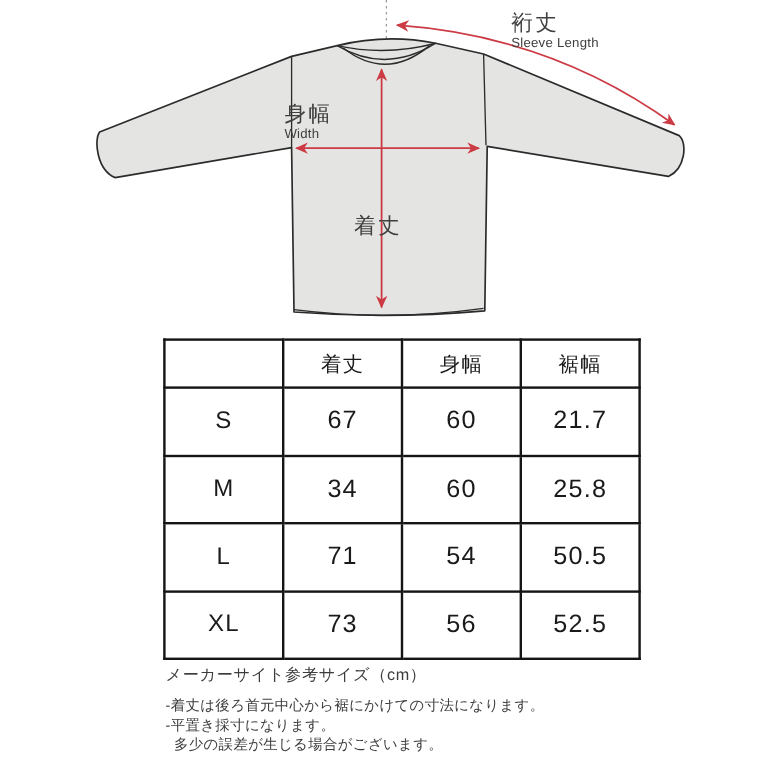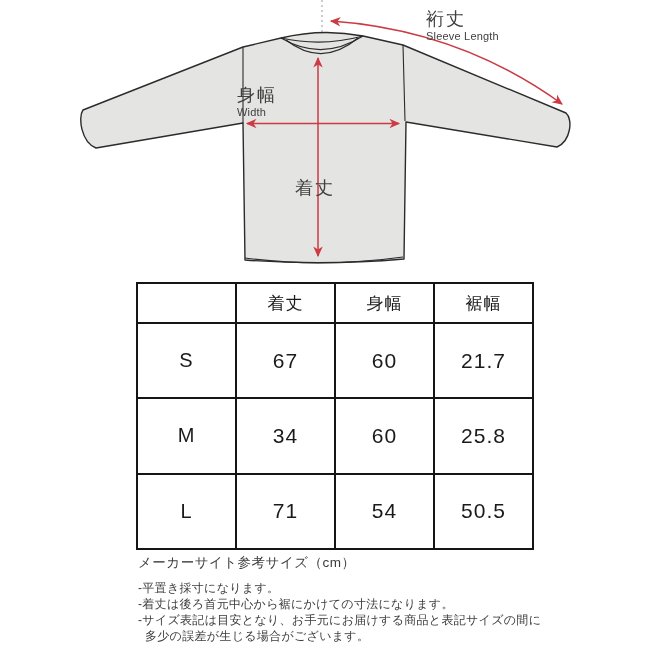--- a/index.html
+++ b/index.html
@@ -112,24 +112,29 @@
         <td>34</td>
         <td>60</td>
         <td>25.8</td>
       </tr>
       <tr>
         <td class="size-cell">L</td>
         <td>71</td>
         <td>54</td>
         <td>50.5</td>
       </tr>
+      <tr>
+        <td class="size-cell">XL</td>
+        <td>73</td>
+        <td>56</td>
+        <td>52.5</td>
+      </tr>
     </tbody>
   </table>
 
   <div id="notes">
     <div class="title">メーカーサイト参考サイズ（cm）</div>
+    <div class="line">-着丈は後ろ首元中心から裾にかけての寸法になります。</div>
     <div class="line">-平置き採寸になります。</div>
-    <div class="line">-着丈は後ろ首元中心から裾にかけての寸法になります。</div>
-    <div class="line">-サイズ表記は目安となり、お手元にお届けする商品と表記サイズの間に</div>
     <div class="line indent">多少の誤差が生じる場合がございます。</div>
   </div>
 
 </div>
 
 </body></html>

